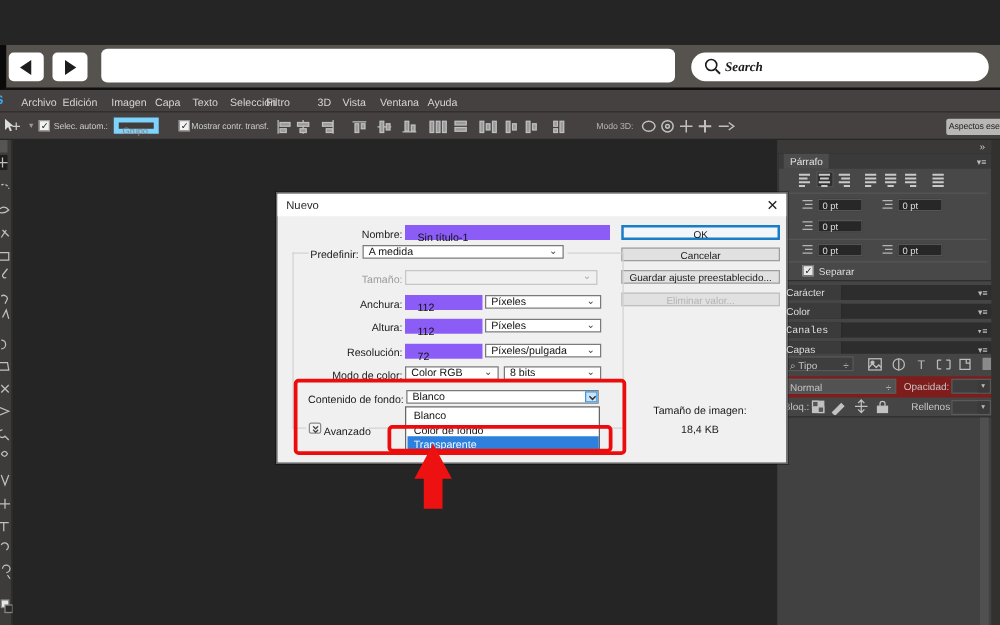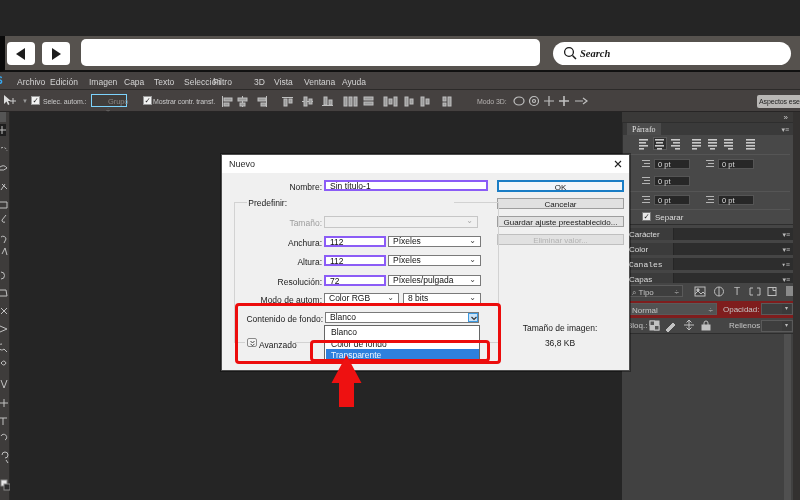--- a/index.html
+++ b/index.html
@@ -24,34 +24,34 @@
 #searchpill { position:absolute; left:548px; top:6px; width:238px; height:23px; background:#fff; border-radius:12px; }
 
 
 #menubar { left:0; top:72px; width:800px; height:18px; background:#454140; border-bottom:1px solid #2c2a29; color:#d4d4d4; font-size:8.5px; }
 #menubar span { position:absolute; top:5px; }
 
 
 #optionsbar { left:0; top:90px; width:800px; height:22px; background:#454140; border-bottom:1px solid #272525; color:#c9c9c9; font-size:7px; letter-spacing:-0.1px; }
 .cb { position:absolute; width:9px; height:9px; background:#f2f2f2; border:1px solid #999; top:6px; }
 .cb:after { content:"✓"; position:absolute; left:0.5px; top:-1.5px; color:#222; font-size:7.5px; }
-.obtn-dd { position:absolute; left:91px; top:4px; width:36px; height:13px; background:#403d3b; border:1px solid #7dd3fc; color:#8a8684; font-size:7.5px; padding:2px 16px; }
+.obtn-dd { position:absolute; left:91px; top:4px; width:36px; height:13px; background:#403d3b; border:4px solid #7dd3fc; color:#8a8684; font-size:7.5px; padding:2px 3px; }
 .icg { position:absolute; top:5px; }
 #wsbtn { position:absolute; right:0px; top:5px; width:43px; height:13px; background:#b9b7b5; color:#222; font-size:7px; padding:2.5px 2px; border-radius:2px 0 0 2px; white-space:nowrap; overflow:hidden; }
 
 
 #toolstrip { left:0; top:112px; width:10px; height:388px; background:#3e3c3b; border-right:1px solid #2a2928; color:#bbb; }
 #canvas { left:11px; top:112px; width:611px; height:388px; background:#252525; }
 #rightpanel { left:622px; top:112px; width:178px; height:388px; background:#454545; }
 
 
 #rp-top { position:absolute; left:0; top:0; width:178px; height:10px; background:#3a3938; color:#ccc; }
 #parrafo { position:absolute; left:0px; top:10px; width:172px; height:103px; background:#484848; border:1px solid #2e2e2e; }
 .ptabbar { position:absolute; left:0; top:0; width:100%; height:12px; background:#3a3a3a; }
-.ptab { position:absolute; left:4px; top:0px; padding:2px 5px 0 5px; height:12px; background:#4c4c4c; color:#e2e2e2; font-size:8px;font-family:Liberation Serif, serif; }
+.ptab { position:absolute; left:4px; top:0px; padding:2px 5px 0 5px; height:12px; background:#4c4c4c; color:#e2e2e2; font-size:8px; }
 .alignbtn { position:absolute; top:14px; width:14px; height:13px; }
 .alignbtn.sel { background:#303030; border:1px solid #5a5a5a; }
 .pfield { position:absolute; width:36px; height:10px; background:#272727; border:1px solid #555; color:#ddd; font-size:7.5px; padding-left:3px; }
 .picon { position:absolute; width:10px; height:8px; background:
   linear-gradient(#b5b5b5 0 0) 2px 0/8px 1.2px no-repeat,
   linear-gradient(#b5b5b5 0 0) 4px 3px/6px 1.2px no-repeat,
   linear-gradient(#b5b5b5 0 0) 2px 6px/8px 1.2px no-repeat; }
 .pdiv { position:absolute; left:4px; width:163px; height:1px; background:#555; }
 .phead { position:absolute; left:0px; width:172px; height:12px; background:#2d2d2d; color:#ddd; font-size:8px; }
 .phead .tab { position:absolute; left:0; top:0; width:52px; height:12px; background:#3b3b3b; border-right:1px solid #262626; }
@@ -65,21 +65,21 @@
 #lay-lock { position:absolute; left:0; top:206px; width:171px; height:15px; background:#454545; }
 #lay-body { position:absolute; left:0; top:221px; width:171px; height:167px; background:#414141; border-top:1px solid #2e2e2e; }
 .ddark { background:#3e3e3e; border:1px solid #5a5a5a; color:#c5c5c5; position:absolute; }
 
 
 #dialog { left:221px; top:154px; width:409px; height:217px; background:#f0f0f0; border:1px solid #4d4d4d; box-shadow:0 0 0 1px rgba(0,0,0,.35); font-size:8.5px; color:#1a1a1a; }
 #dlg-title { position:absolute; left:0; top:0; width:100%; height:18px; background:#fff; }
 #dlg-title b { position:absolute; left:7px; top:4px; font-weight:normal; font-size:9px; color:#2b2b2b; }
 #dlg-x { position:absolute; right:7px; top:5px; }
 .lbl { position:absolute; text-align:right; white-space:nowrap; }
-.tf { position:absolute; background:#fff; border:2px solid #8b5cf6; font-size:8.5px; line-height:9.5px; color:#111; padding:0 0 0 4px; white-space:nowrap; }
+.tf { position:absolute; background:#fff; border:6px solid #8b5cf6; font-size:8.5px; line-height:9.5px; color:#111; padding:0 0 0 4px; white-space:nowrap; }
 .combo { position:absolute; background:#fff; border:1px solid #7a7a7a; font-size:8.5px; line-height:9.5px; color:#111; padding:0 0 0 4px; white-space:nowrap; }
 .combo:after { content:"⌄"; position:absolute; right:4px; top:-1px; color:#444; font-size:8px; }
 .combo.dis { background:#f0f0f0; border-color:#c6c6c6; color:#9a9a9a; }
 .combo.dis:after { color:#aaa; }
 .dbtn { position:absolute; left:275px; width:127px; height:11px; background:#e1e1e1; border:1px solid #9e9e9e; text-align:center; font-size:8px; line-height:9px; color:#1a1a1a; padding-top:1px; }
 .dbtn.ok { background:#f2f6fa; border:2px solid #1a7dc5; }
 .dbtn.dis2 { color:#b3b3b3; border-color:#bfbfbf; }
 .frameline { position:absolute; background:#d2d2d2; }
 
 
@@ -361,40 +361,41 @@
         <svg id="dlg-x" width="8" height="8" viewBox="0 0 8 8">
           <path d="M1 1 L7 7 M7 1 L1 7" stroke="#222" stroke-width="1.1"></path>
         </svg>
       </div>
 
   <div class="lbl" style="right:307px; top:27px;">Nombre:</div>
   <div class="tf" style="left:102px; top:25px; width:164px; height:11px;">Sin título-1</div>
   <div class="dbtn ok" style="top:25px; height:12px;">OK</div>
 
   <div class="lbl" style="right:342px; top:43px;">Predefinir:</div>
+  <div class="combo" style="left:68px; top:41px; width:161px; height:11px;">A medida</div>
   <div class="dbtn" style="top:43px;">Cancelar</div>
 
   <div class="lbl" style="right:307px; top:63px; color:#9c9c9c;">Tamaño:</div>
   <div class="combo dis" style="left:102px; top:61px; width:154px; height:12px;"></div>
   <div class="dbtn" style="top:61px;">Guardar ajuste preestablecido...</div>
 
   <div class="lbl" style="right:307px; top:83px;">Anchura:</div>
   <div class="tf" style="left:102px; top:81px; width:62px; height:11px;">112</div>
   <div class="combo" style="left:166px; top:81px; width:93px; height:11px;">Píxeles</div>
   <div class="dbtn dis2" style="top:79px;">Eliminar valor...</div>
 
   <div class="lbl" style="right:307px; top:102px;">Altura:</div>
   <div class="tf" style="left:102px; top:100px; width:62px; height:11px;">112</div>
   <div class="combo" style="left:166px; top:100px; width:93px; height:11px;">Píxeles</div>
 
   <div class="lbl" style="right:307px; top:122px;">Resolución:</div>
   <div class="tf" style="left:102px; top:120px; width:62px; height:11px;">72</div>
   <div class="combo" style="left:166px; top:120px; width:93px; height:11px;">Píxeles/pulgada</div>
 
-  <div class="lbl" style="right:307px; top:139.5px;">Modo de autom:</div>
+  <div class="lbl" style="right:307px; top:139.5px;">Modo de color:</div>
   <div class="combo" style="left:102px; top:137.5px; width:75px; height:11px;">Color RGB</div>
   <div class="combo" style="left:181px; top:137.5px; width:78px; height:11px;">8 bits</div>
 
   <div class="frameline" style="left:12px; top:47px; width:1px; height:141px;"></div>
   <div class="frameline" style="left:276px; top:47px; width:1px; height:141px;"></div>
   <div class="frameline" style="left:12px; top:47px; width:13px; height:1px;"></div>
   <div class="frameline" style="left:232px; top:47px; width:45px; height:1px;"></div>
   <div class="frameline" style="left:12px; top:187px; width:11px; height:1px;"></div>
   <div class="frameline" style="left:73px; top:187px; width:204px; height:1px;"></div>
 
@@ -408,21 +409,21 @@
 
   <div class="abs" style="left:25px; top:183px; width:10px; height:9px; background:#f4f4f4; border:1px solid #8a8a8a; border-radius:2px;">
         <svg width="8" height="7" style="margin:1px 0 0 0.5px;" viewBox="0 0 8 7">
           <path d="M1.5 1 L3.5 3 L5.5 1 M1.5 3.8 L3.5 5.8 L5.5 3.8" stroke="#444" stroke-width="1" fill="none"></path>
         </svg>
       </div>
   <div class="lbl" style="left:37px; top:185px;">Avanzado</div>
 
   <div style="position:absolute; left:338px; top:166px; width:0;">
     <div style="position:absolute; left:-60px; width:120px; text-align:center; top:2px;">Tamaño de imagen:</div>
-    <div style="position:absolute; left:-60px; width:120px; text-align:center; top:17px;">36,8 KB</div>
+    <div style="position:absolute; left:-60px; width:120px; text-align:center; top:17px;">18,4 KB</div>
   </div>
 
   <div id="ddlist">
     <div class="dditem" style="top:0px;">Blanco</div>
     <div class="dditem" id="dd-sel" style="top:23.2px;">Transparente</div>
     <div class="dditem" style="top:11.6px;">Color de fondo</div>
   </div>
 </div>
 
 <div class="redbox" style="left:235px; top:303px; width:266px; height:61px;"></div>

